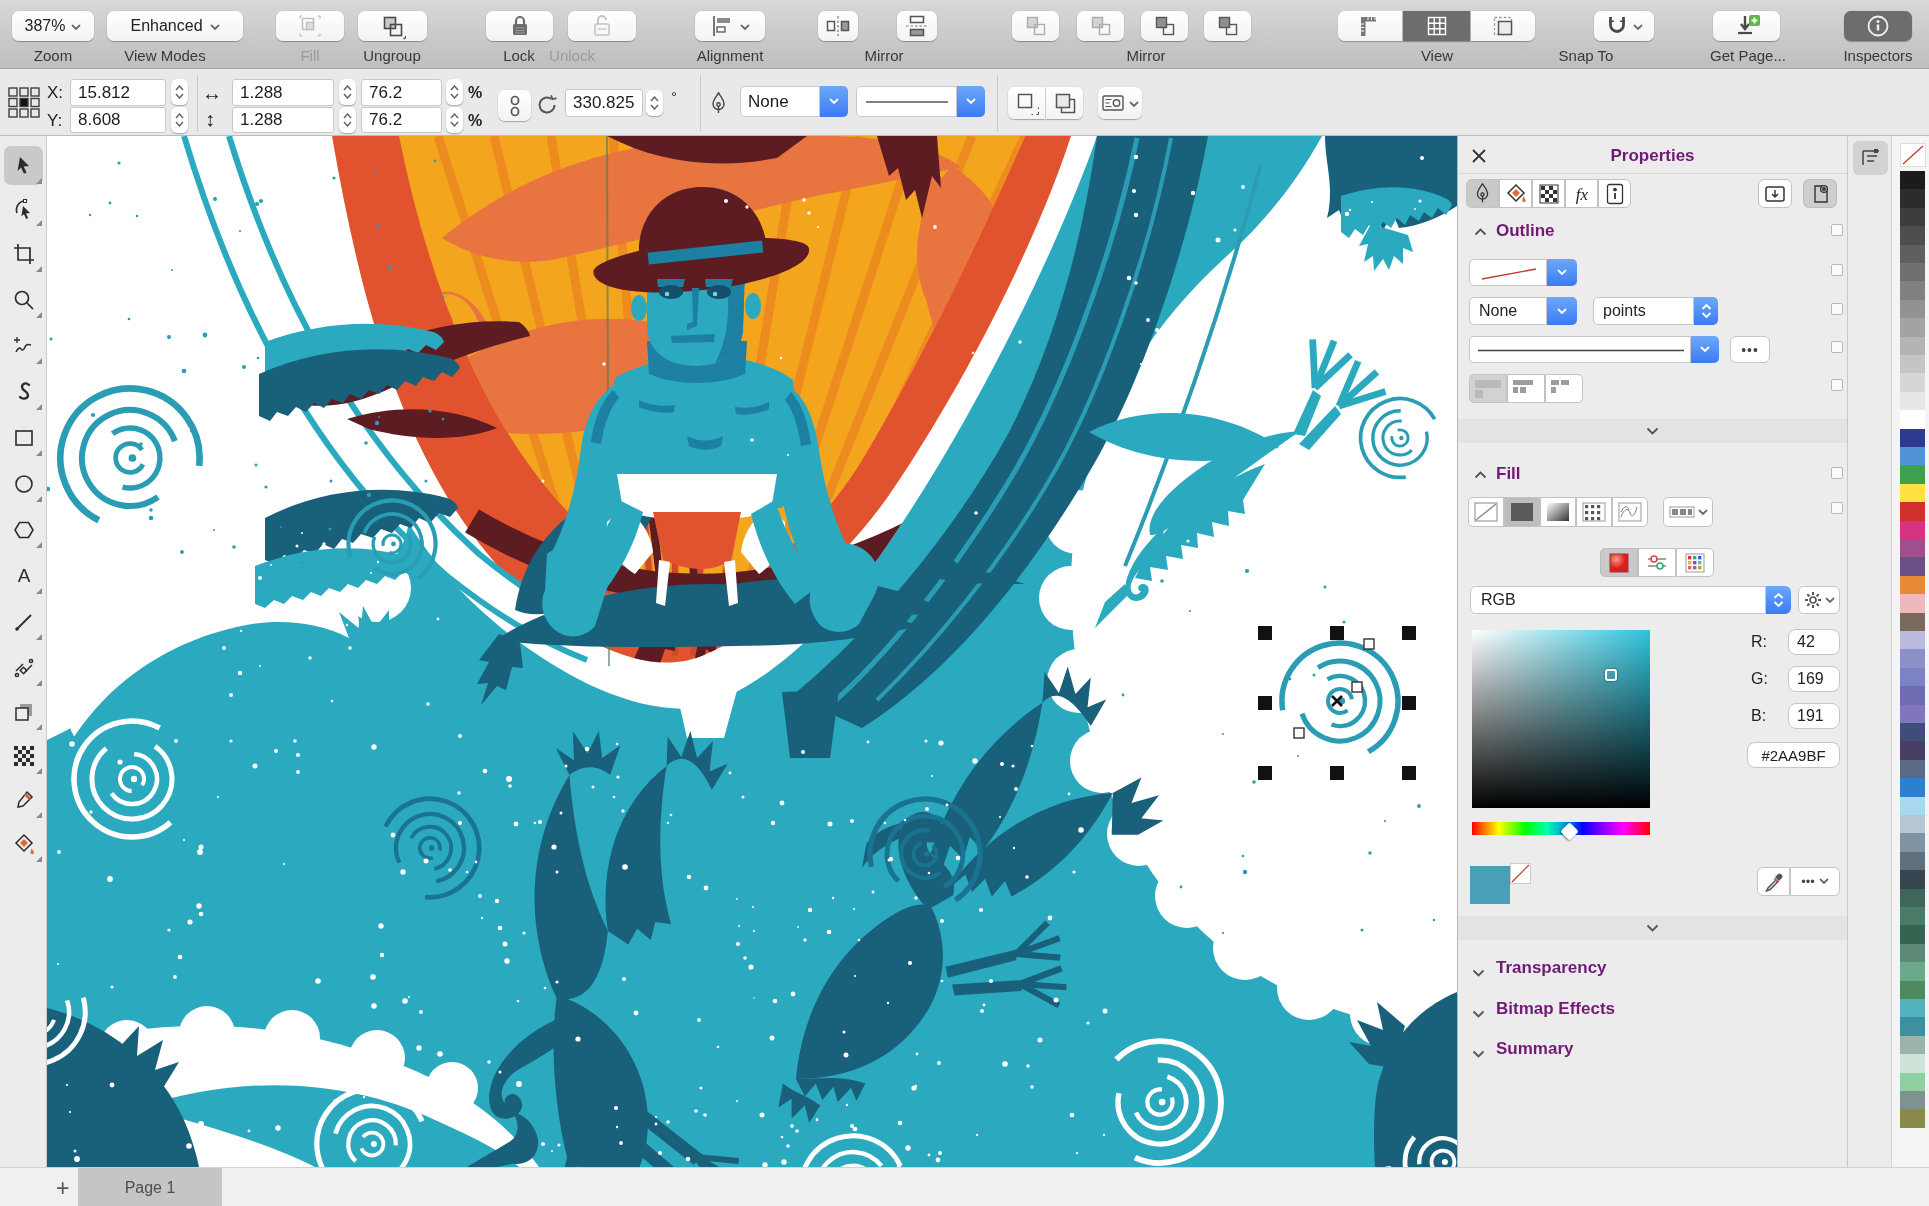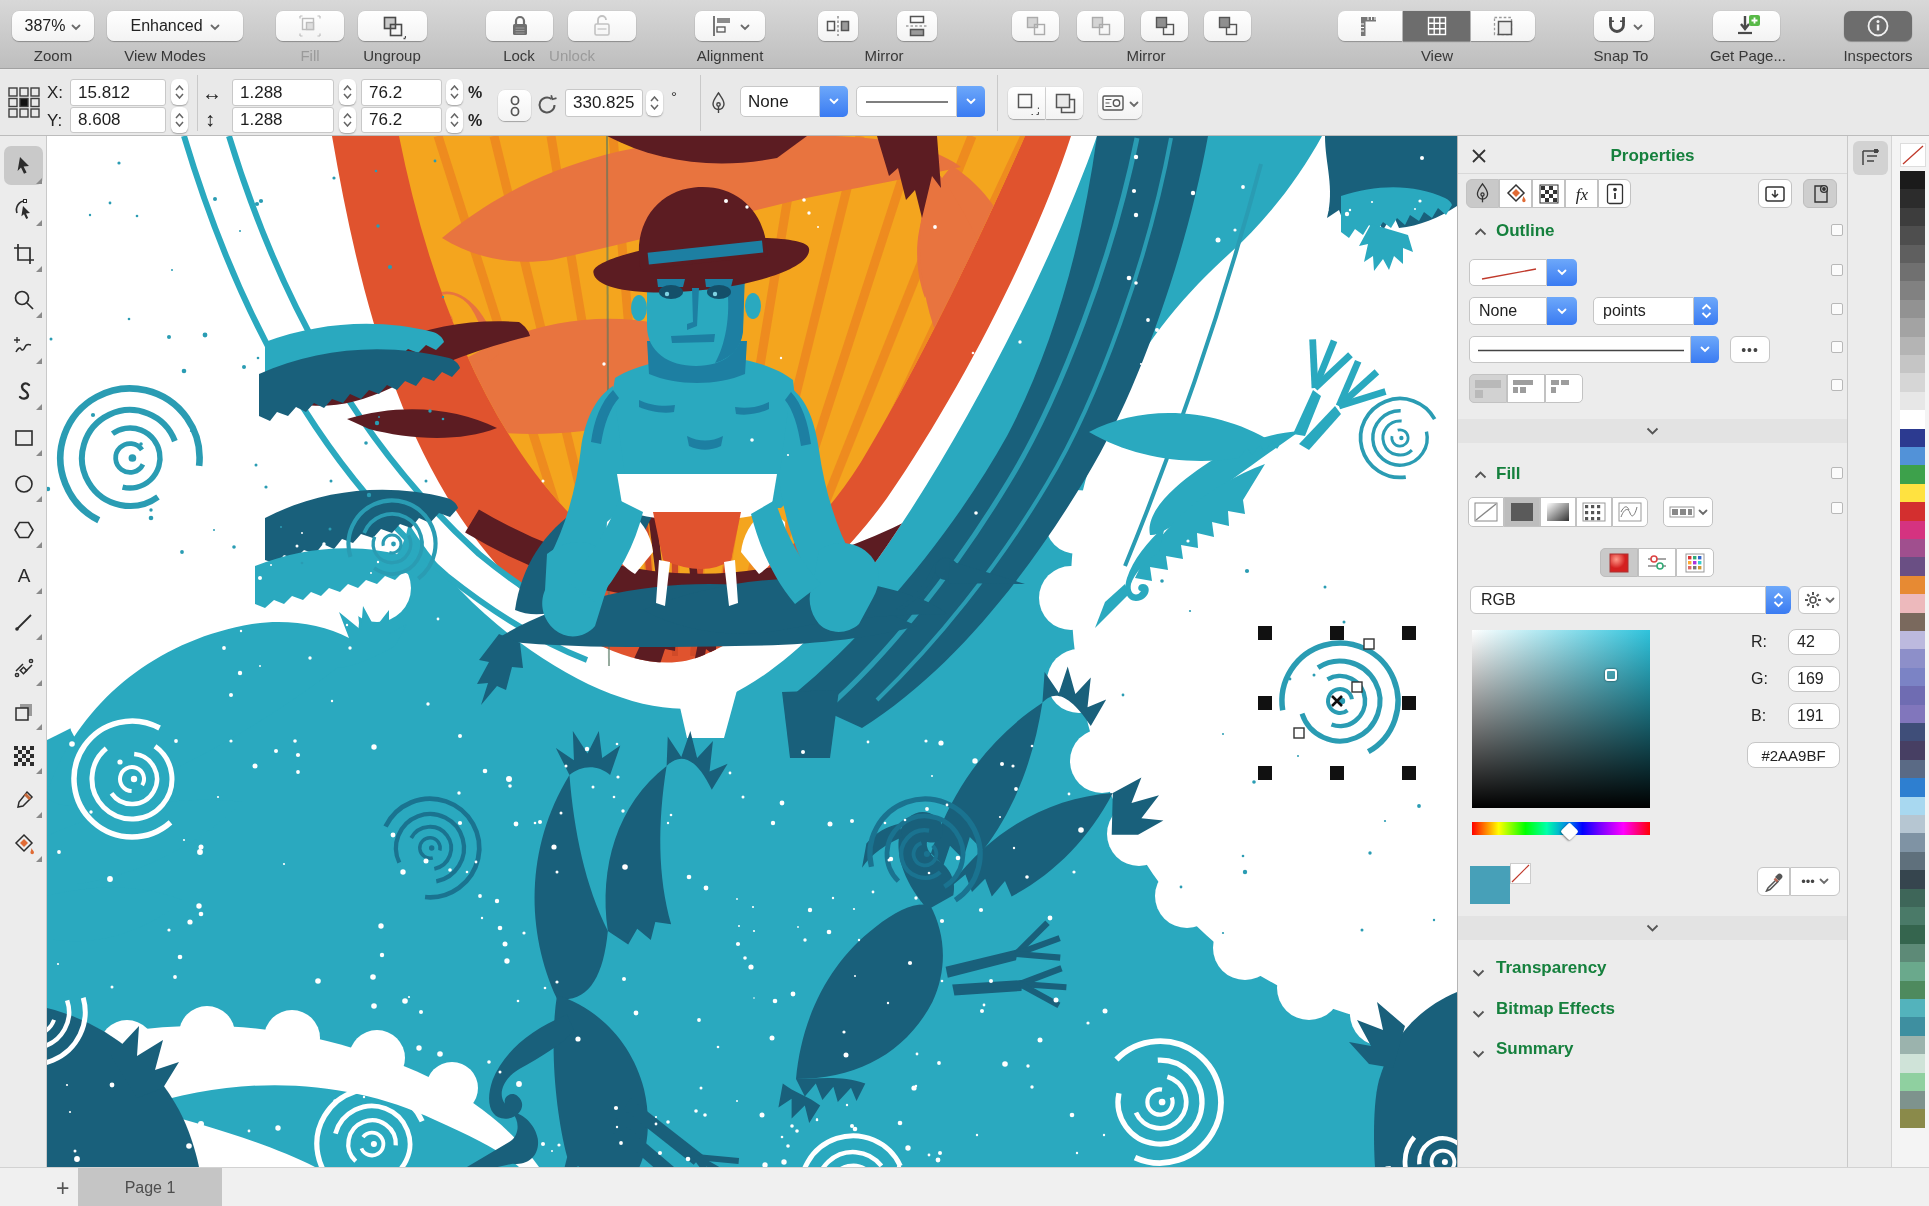--- a/index.html
+++ b/index.html
@@ -11,21 +11,21 @@
 #row2{position:absolute;left:0;top:70px;width:1929px;height:66px;background:#e9e9e9;border-bottom:1px solid #bcbcbc}
 .fld{position:absolute;background:#fff;border:1px solid #c8c8c8;border-radius:3px;font-size:17px;color:#1d1d1d;display:flex;align-items:center;padding-left:7px}
 .step{position:absolute;width:17px;height:26px;background:#fff;border-radius:6px;box-shadow:0 1px 1.5px rgba(0,0,0,.3);display:flex;flex-direction:column;align-items:center;justify-content:center}
 .sep2{position:absolute;top:5px;height:56px;width:1px;background:#c9c9c9}
 .bluebtn{position:absolute;background:linear-gradient(#6da8fa,#3a7bf2);display:flex;align-items:center;justify-content:center}
 #leftbar{position:absolute;left:0;top:136px;width:47px;height:1031px;background:#ececec;border-right:1px solid #c9c9c9}
 .tool{position:absolute;left:4px;width:39px;height:39px;display:flex;align-items:center;justify-content:center}
 .tool.sel{background:#c9c9c9;border-radius:7px}
 #canvas{position:absolute;left:47px;top:136px;width:1410px;height:1031px;overflow:hidden}
 #panel{position:absolute;left:1457px;top:136px;width:390px;height:1031px;background:#ececec;border-left:1px solid #b5b5b5}
-.ph{font-size:17px;font-weight:bold;color:#15803d}
+.ph{font-size:17px;font-weight:bold;color:#701a75}
 .chk{position:absolute;width:12px;height:12px;border:1px solid #b8b8b8;background:#fbfbfb;border-radius:2px}
 .pfld{position:absolute;background:#fff;border:1px solid #c6c6c6;border-radius:8px}
 .dstrip{position:absolute;left:0;width:389px;height:24px;background:#e3e3e3;display:flex;align-items:center;justify-content:center}
 #strip{position:absolute;left:1847px;top:136px;width:44px;height:1031px;background:#ececec;border-left:1px solid #c9c9c9}
 #palette{position:absolute;left:1891px;top:136px;width:38px;height:1031px;background:#f4f4f4;border-left:1px solid #d4d4d4}
 #bottom{position:absolute;left:0;top:1167px;width:1929px;height:39px;background:#f0f0f0;border-top:1px solid #d2d2d2}
 </style></head>
 <body>
 <div id="row1">
     <div class="tbtn" style="left:12px;width:82px">
@@ -146,21 +146,21 @@
     <div class="tlab" style="left:1377px;width:120px">View</div>
     <div class="tbtn" style="left:1594px;width:60px">
       <svg width="22" height="24" viewBox="0 0 22 24" fill="none">
         <path d="M4.5 3v8a6.5 6.5 0 0 0 13 0V3" stroke="#4a4a4a" stroke-width="2.8"></path>
         <path d="M3 7.2h5M14 7.2h5" stroke="#4a4a4a" stroke-width="1.6"></path>
       </svg>
       <span style="margin-left:5px"><svg width="10" height="7" viewBox="0 0 10 7">
           <path d="M1.5 1.5 L5 5 L8.5 1.5" stroke="#6b6b6b" stroke-width="1.8" fill="none" stroke-linecap="round"></path>
         </svg></span>
     </div>
-    <div class="tlab" style="left:1561px;width:120px">Snap To</div>
+    <div class="tlab" style="left:1526px;width:120px">Snap To</div>
     <div class="tbtn" style="left:1713px;width:67px">
       <svg width="28" height="26" viewBox="0 0 28 26">
         <path d="M12 3v12M8 11l4 5 4-5" stroke="#4a4a4a" stroke-width="2.4" fill="none"></path>
         <path d="M5 20h14" stroke="#4a4a4a" stroke-width="2.2"></path>
         <rect x="16" y="2" width="11" height="11" rx="2" fill="#58b947"></rect>
         <path d="M21.5 4.5v6M18.5 7.5h6" stroke="#fff" stroke-width="1.8"></path>
       </svg>
     </div>
     <div class="tlab" style="left:1688px;width:120px">Get Page...</div>
     <div class="tbtn dark" style="left:1844px;width:68px">

